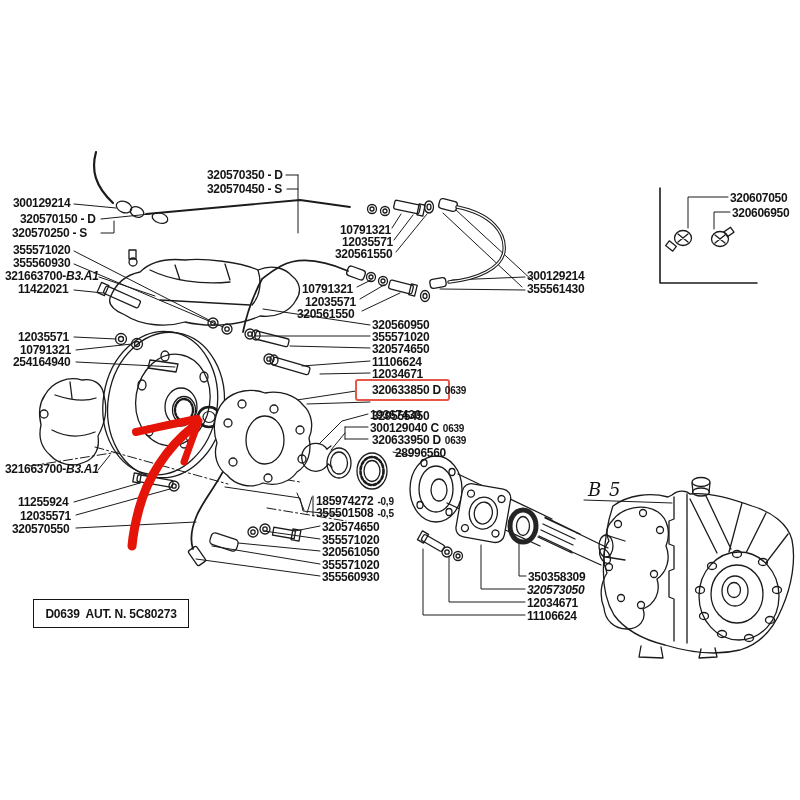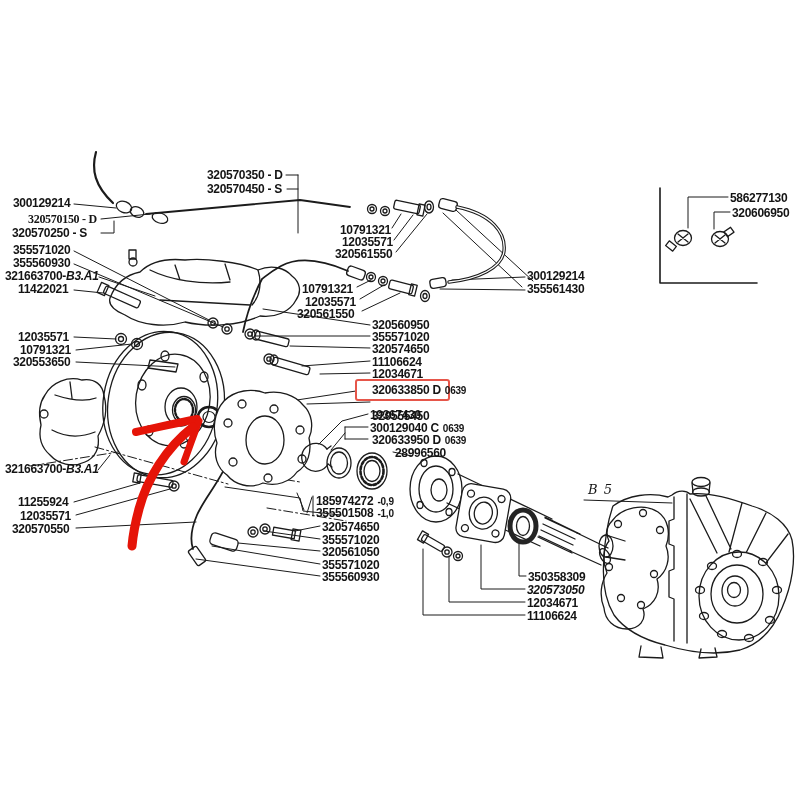--- a/index.html
+++ b/index.html
@@ -5,21 +5,21 @@
   html,body{margin:0;padding:0;background:#fff;}
   #stage{position:relative;width:800px;height:800px;background:#fff;overflow:hidden;
          font-family:"Liberation Sans",sans-serif;}
   #art{position:absolute;left:0;top:0;}
   #labels{position:absolute;left:0;top:0;width:800px;height:800px;pointer-events:none;}
   .lbl{position:absolute;font-size:12px;font-weight:700;color:#141414;
        letter-spacing:-0.3px;white-space:nowrap;line-height:12px;}
   .lbl .sfx-small{font-size:10px;font-weight:700;margin-left:4px;letter-spacing:-0.2px;}
   .lbl .sfx-italic{font-style:italic;font-weight:700;}
   .lbl.italic-serif{font-family:"DejaVu Serif",serif;font-style:italic;font-weight:400;
-       font-size:13px;letter-spacing:1px;}
+       font-size:18px;letter-spacing:1px;}
   #footer-box{position:absolute;left:33px;top:599px;width:154px;height:27px;
        border:1.6px solid #141414;display:flex;align-items:center;justify-content:center;
        font-size:12px;font-weight:700;color:#141414;letter-spacing:-0.2px;white-space:pre;}
 </style>
 </head>
 <body>
 
 <div id="stage">
 
 <svg id="art" width="800" height="800" viewBox="0 0 800 800">
@@ -277,21 +277,21 @@
     <path class="red-ink" d="M184,462 C189,448 194,434 199,421" stroke-width="7" stroke="#e51408"></path>
     <path class="red-ink" d="M193,427 C166,448 147,479 139,509 C136,520 133,535 132,546" stroke-width="9" stroke="#e51408"></path>
   </g>
 
   <rect class="red-box" x="356" y="380" width="93" height="20" rx="2" fill="none" stroke-width="2" stroke="#e6564a"></rect>
 </g>
 </svg>
 
 <div id="labels">
       <div class="lbl" style="left: 13px; top: 197px;"><span>300129214</span></div>
-      <div class="lbl" style="left: 28px; top: 213px; font-family: Liberation Serif, serif;"><span>320570150 - D</span></div>
+      <div class="lbl" style="left: 20px; top: 213px;"><span>320570150 - D</span></div>
       <div class="lbl" style="left: 12px; top: 227px;"><span>320570250 - S</span></div>
       <div class="lbl" style="left: 13px; top: 244px;"><span>355571020</span></div>
       <div class="lbl" style="left: 13px; top: 257px;"><span>355560930</span></div>
       <div class="lbl" style="left: 5px; top: 270px;"><span>321663700-</span><span class="sfx-italic">B3.A1</span></div>
       <div class="lbl" style="left: 18px; top: 283px;"><span>11422021</span></div>
       <div class="lbl" style="left: 207px; top: 169px;"><span>320570350 - D</span></div>
       <div class="lbl" style="left: 207px; top: 183px;"><span>320570450 - S</span></div>
       <div class="lbl" style="left: 340px; top: 224px;"><span>10791321</span></div>
       <div class="lbl" style="left: 342px; top: 236px;"><span>12035571</span></div>
       <div class="lbl" style="left: 335px; top: 248px;"><span>320561550</span></div>
@@ -306,35 +306,36 @@
       <div class="lbl" style="left: 372px; top: 356px;"><span>11106624</span></div>
       <div class="lbl" style="left: 372px; top: 368px;"><span>12034671</span></div>
       <div class="lbl" style="left: 372px; top: 384px;"><span>320633850 D</span><span class="sfx-small">0639</span></div>
       <div class="lbl" style="left: 372px; top: 410px;"><span>320555450</span></div>
       <div class="lbl" style="left: 370px; top: 409px;"><span>19367430</span></div>
       <div class="lbl" style="left: 370px; top: 422px;"><span>300129040 C</span><span class="sfx-small">0639</span></div>
       <div class="lbl" style="left: 372px; top: 434px;"><span>320633950 D</span><span class="sfx-small">0639</span></div>
       <div class="lbl" style="left: 395px; top: 447px;"><span>28996560</span></div>
       <div class="lbl" style="left: 18px; top: 331px;"><span>12035571</span></div>
       <div class="lbl" style="left: 20px; top: 344px;"><span>10791321</span></div>
-      <div class="lbl" style="left: 13px; top: 356px;"><span>320553650</span></div>
+      <div class="lbl" style="left: 13px; top: 356px;"><span>254164940</span></div>
       <div class="lbl" style="left: 5px; top: 463px;"><span>321663700-</span><span class="sfx-italic">B3.A1</span></div>
       <div class="lbl" style="left: 18px; top: 496px;"><span>11255924</span></div>
       <div class="lbl" style="left: 20px; top: 510px;"><span>12035571</span></div>
       <div class="lbl" style="left: 12px; top: 523px;"><span>320570550</span></div>
       <div class="lbl" style="left: 316px; top: 495px;"><span>185974272</span><span class="sfx-small">-0,9</span></div>
-      <div class="lbl" style="left: 316px; top: 507px;"><span>355501508</span><span class="sfx-small">-1,0</span></div>
+      <div class="lbl" style="left: 316px; top: 507px;"><span>355501508</span><span class="sfx-small">-0,5</span></div>
       <div class="lbl" style="left: 322px; top: 521px;"><span>320574650</span></div>
       <div class="lbl" style="left: 322px; top: 534px;"><span>355571020</span></div>
       <div class="lbl" style="left: 322px; top: 546px;"><span>320561050</span></div>
       <div class="lbl" style="left: 322px; top: 559px;"><span>355571020</span></div>
       <div class="lbl" style="left: 322px; top: 571px;"><span>355560930</span></div>
       <div class="lbl" style="left: 528px; top: 571px;"><span>350358309</span></div>
       <div class="lbl" style="left: 527px; top: 584px; font-style: italic;"><span>320573050</span></div>
       <div class="lbl" style="left: 527px; top: 597px;"><span>12034671</span></div>
       <div class="lbl" style="left: 527px; top: 610px;"><span>11106624</span></div>
       <div class="lbl italic-serif" style="left: 588px; top: 484px;"><span>B 5</span></div>
-      <div class="lbl" style="left: 730px; top: 192px;"><span>586277130</span></div>
+      <div class="lbl" style="left: 730px; top: 192px;"><span>320607050</span></div>
       <div class="lbl" style="left: 732px; top: 207px;"><span>320606950</span></div>
     </div>
 
+<div id="footer-box">D0639  AUT. N. 5C80273</div>
 
 </div>
 
 </body></html>

